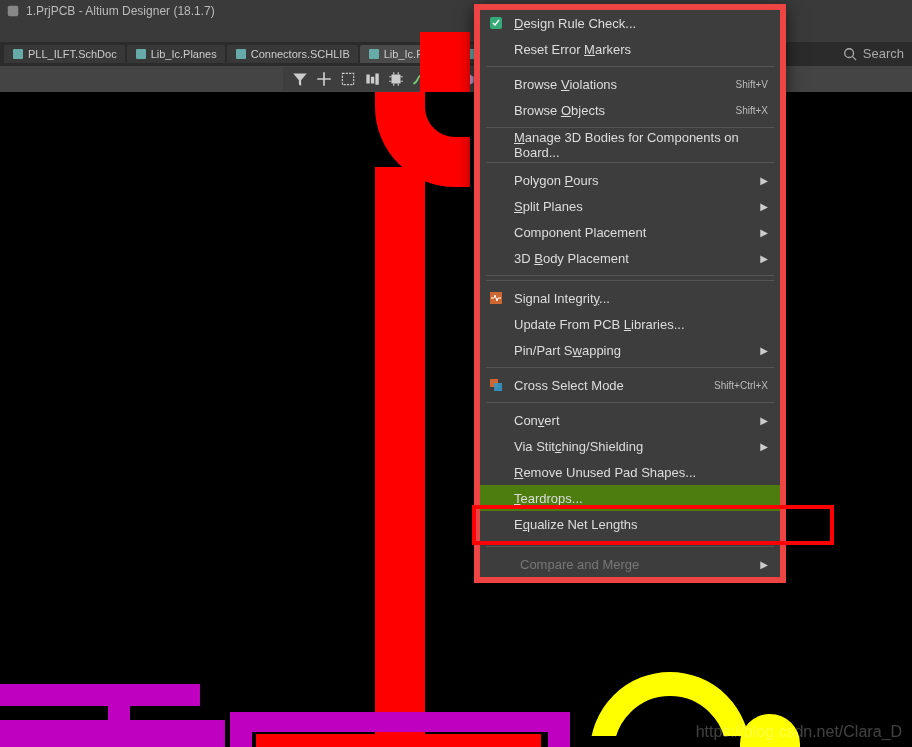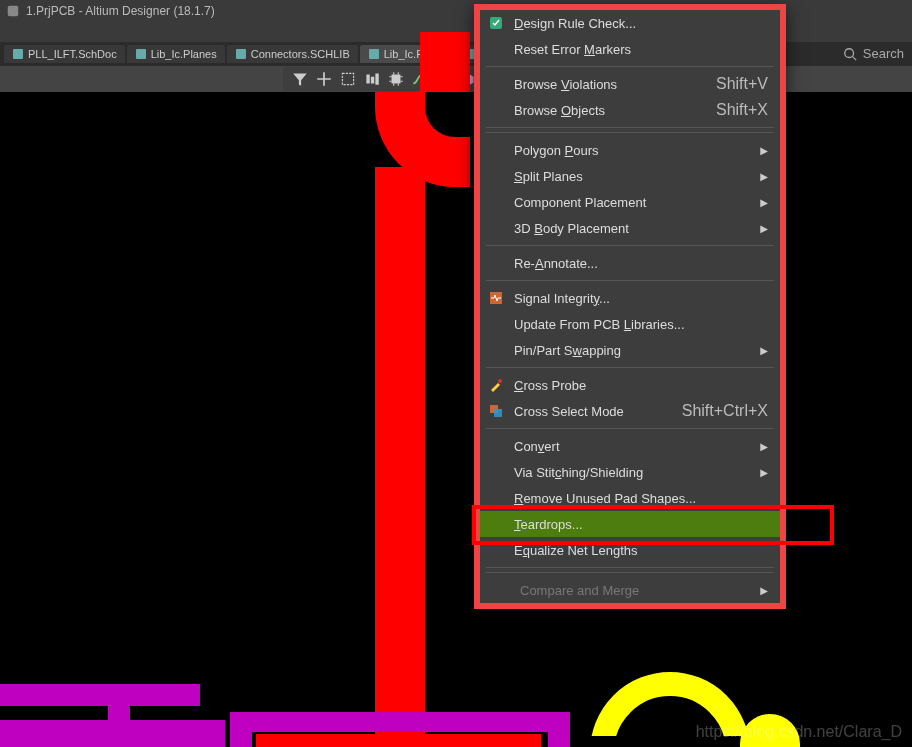--- a/index.html
+++ b/index.html
@@ -18,21 +18,21 @@
 .toolbar-inner { display: flex; gap: 6px; background: #3e3e3e; padding: 3px 8px; border-radius: 2px; }
 .tool { width: 18px; height: 18px; display: flex; align-items: center; justify-content: center; }
 
 .canvas { position: absolute; top: 92px; left: 0; width: 912px; height: 655px; background: #000; }
 
 .search-box { position: absolute; top: 2px; right: 8px; display: flex; align-items: center; gap: 6px; color: #aaa; font-size: 13px; margin-top: 44px; }
 
 .context-menu { position: absolute; top: 4px; left: 474px; width: 312px; background: #3d3d3d; border: 6px solid #ef4444; box-shadow: 0 4px 16px rgba(0,0,0,.6); font-size: 13px; color: #ddd; z-index: 10; }
 .menu-item { display: flex; align-items: center; height: 26px; padding: 0 12px 0 34px; position: relative; }
 .menu-item.highlighted { background: #4d7c0f; }
-.menu-item .shortcut { margin-left: auto; color: #bbb; font-size: 16px; }
+.menu-item .shortcut { margin-left: auto; color: #bbb; font-size: 10px; }
 .menu-item .submenu-arrow { margin-left: auto; color: #ccc; font-size: 10px; }
 .menu-item .mi-icon { position: absolute; left: 8px; width: 16px; height: 16px; }
 .menu-item.disabled { color: #777; padding-left: 40px; }
 .menu-sep { height: 1px; background: #555; margin: 4px 6px; }
 .underline { text-decoration: underline; }
 
 .highlight-box { position: absolute; border: 4px solid #ff0000; z-index: 20; pointer-events: none; }
 
 .watermark { position: absolute; right: 10px; bottom: 6px; color: rgba(255,255,255,.25); font-size: 16px; z-index: 30; }
 
@@ -210,66 +210,59 @@
     <div class="menu-sep"></div>
     <div class="menu-item">
       <span>Browse <span class="underline">V</span>iolations</span>
       <span class="shortcut">Shift+V</span>
     </div>
     <div class="menu-item">
       <span>Browse <span class="underline">O</span>bjects</span>
       <span class="shortcut">Shift+X</span>
     </div>
     <div class="menu-sep"></div>
+    <div class="menu-item">
+      <span><span class="underline">M</span>anage 3D Bodies for Components on Board...</span>
+    </div>
     <div class="menu-sep"></div>
     <div class="menu-item">
       <span>Polygon <span class="underline">P</span>ours</span>
       <span class="submenu-arrow">▶</span>
     </div>
     <div class="menu-item">
       <span><span class="underline">S</span>plit Planes</span>
       <span class="submenu-arrow">▶</span>
     </div>
     <div class="menu-item">
       <span>Component Placement</span>
       <span class="submenu-arrow">▶</span>
     </div>
     <div class="menu-item">
       <span>3D <span class="underline">B</span>ody Placement</span>
       <span class="submenu-arrow">▶</span>
     </div>
     <div class="menu-sep"></div>
-    <div class="menu-item">
-      <span>Re-<span class="underline">A</span>nnotate...</span>
-    </div>
     <div class="menu-sep"></div>
     <div class="menu-item">
       <span class="mi-icon"><svg viewBox="0 0 16 16">
           <rect x="2" y="2" width="12" height="12" fill="#c63"></rect>
           <path d="M3 8h3l1-3 2 6 1-3h3" stroke="#fff" fill="none"></path>
         </svg></span>
       <span>Signal Integrit<span class="underline">y</span>...</span>
     </div>
     <div class="menu-item">
       <span>Update From PCB <span class="underline">L</span>ibraries...</span>
     </div>
     <div class="menu-item">
       <span>Pin/Part S<span class="underline">w</span>apping</span>
       <span class="submenu-arrow">▶</span>
     </div>
     <div class="menu-sep"></div>
     <div class="menu-item">
       <span class="mi-icon"><svg viewBox="0 0 16 16">
-          <path d="M3 13l7-7 2 2-7 7z" fill="#fc4"></path>
-          <circle cx="12" cy="4" r="2" fill="#c33"></circle>
-        </svg></span>
-      <span><span class="underline">C</span>ross Probe</span>
-    </div>
-    <div class="menu-item">
-      <span class="mi-icon"><svg viewBox="0 0 16 16">
           <rect x="2" y="2" width="8" height="8" fill="#c63"></rect>
           <rect x="6" y="6" width="8" height="8" fill="#39c" opacity=".85"></rect>
         </svg></span>
       <span>Cross Select Mode</span>
       <span class="shortcut">Shift+Ctrl+X</span>
     </div>
     <div class="menu-sep"></div>
     <div class="menu-item">
       <span>Con<span class="underline">v</span>ert</span>
       <span class="submenu-arrow">▶</span>

